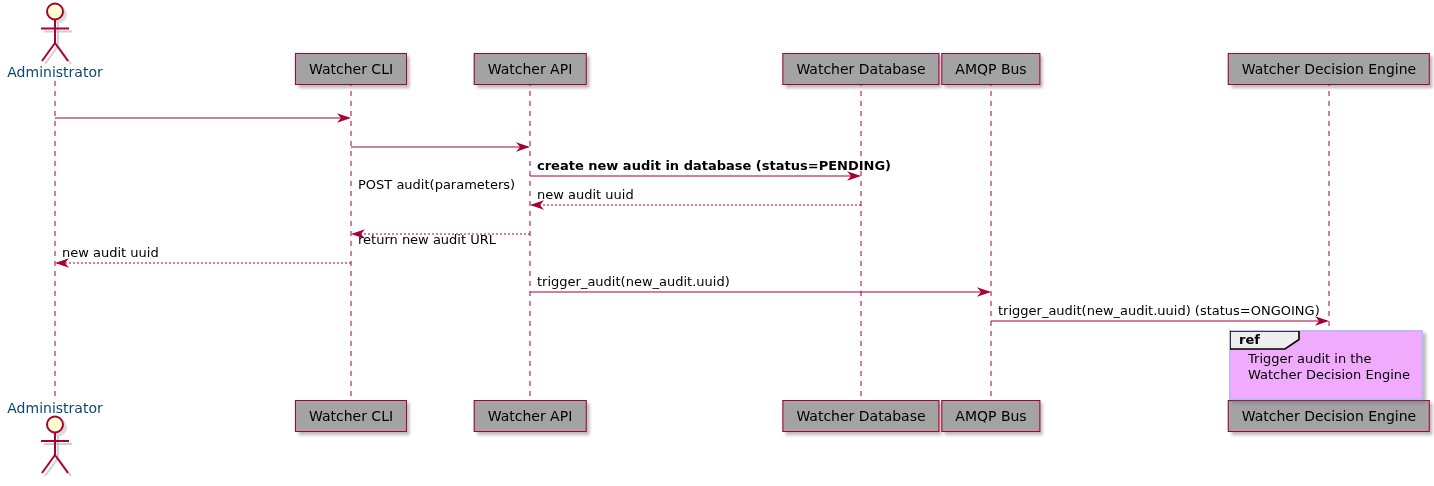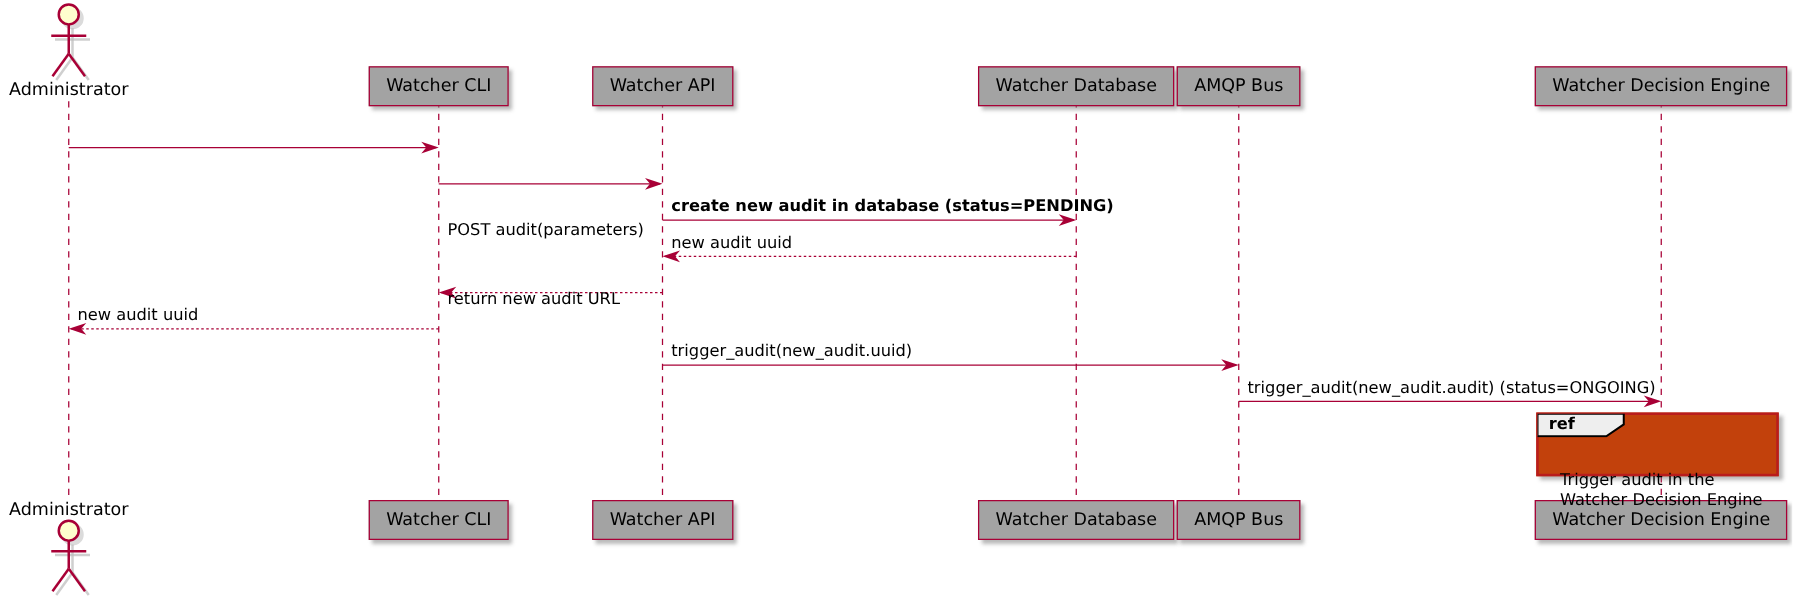--- a/index.html
+++ b/index.html
@@ -41,39 +41,39 @@
     box-shadow: 3px 3px 3px rgba(100,100,100,0.45);
     font-size: 14px;
     color: #000000;
     white-space: nowrap;
   }
 
   .actor-label {
     position: absolute;
     transform: translateX(-50%);
     font-size: 14px;
-    color: #000000;
+    color: #0c4a6e;
     white-space: nowrap;
   }
 
   .msg-label {
     position: absolute;
     font-size: 13px;
     color: #000000;
     white-space: nowrap;
     height: 16px;
     line-height: 16px;
   }
 
   .ref-box {
     position: absolute;
     left: 1229px; top: 330px;
-    width: 194px; height: 51px;
-    background: #c2410c;
-    border: 2px solid #b91c1c;
+    width: 194px; height: 70px;
+    background: #f0abfc;
+    border: 2px solid #c4b5fd;
     box-shadow: 3px 3px 3px rgba(100,100,100,0.45);
   }
   .ref-tag {
     position: absolute;
     left: -1px; top: -1px;
     width: 70px; height: 19px;
   }
   .ref-tag svg { display: block; }
   .ref-tag-label {
     position: absolute;
@@ -82,21 +82,20 @@
     font-weight: bold;
     color: #000000;
   }
   .ref-content {
     position: absolute;
     left: 17px; top: 19px;
     font-size: 13px;
     line-height: 16px;
     color: #000000;
     white-space: nowrap;
-    margin-top: 26px;
   }
 </style>
 </head>
 <body>
 
 <div id="diagram">
 
   <svg id="overlay" width="1434" height="486" viewBox="0 0 1434 486" xmlns="http://www.w3.org/2000/svg">
 
     <g>
@@ -203,21 +202,21 @@
   <div class="pbox" style="left:861px; top:400px;">Watcher Database</div>
   <div class="pbox" style="left:991px; top:400px;">AMQP Bus</div>
   <div class="pbox" style="left:1329px; top:400px;">Watcher Decision Engine</div>
 
   <div class="msg-label" style="left:358px; top:129px;margin-top:48px;">POST audit(parameters)</div>
   <div class="msg-label" style="left:537px; top:158px;font-weight:bold;">create new audit in database (status=PENDING)</div>
   <div class="msg-label" style="left:537px; top:187px;">new audit uuid</div>
   <div class="msg-label" style="left:358px; top:232px;">return new audit URL</div>
   <div class="msg-label" style="left:62px; top:245px;">new audit uuid</div>
   <div class="msg-label" style="left:537px; top:274px;">trigger_audit(new_audit.uuid)</div>
-  <div class="msg-label" style="left:998px; top:303px;">trigger_audit(new_audit.audit) (status=ONGOING)</div>
+  <div class="msg-label" style="left:998px; top:303px;">trigger_audit(new_audit.uuid) (status=ONGOING)</div>
 
   <div class="ref-box">
     <div class="ref-tag">
       <svg width="70" height="19" viewBox="0 0 70 19">
         <path d="M0,0 H69 V8.5 L55,18 H0 Z" fill="#EEEEEE" stroke="#000000" stroke-width="1.6"></path>
       </svg>
       <span class="ref-tag-label">ref</span>
     </div>
     <div class="ref-content">
       <div>Trigger audit in the</div>

